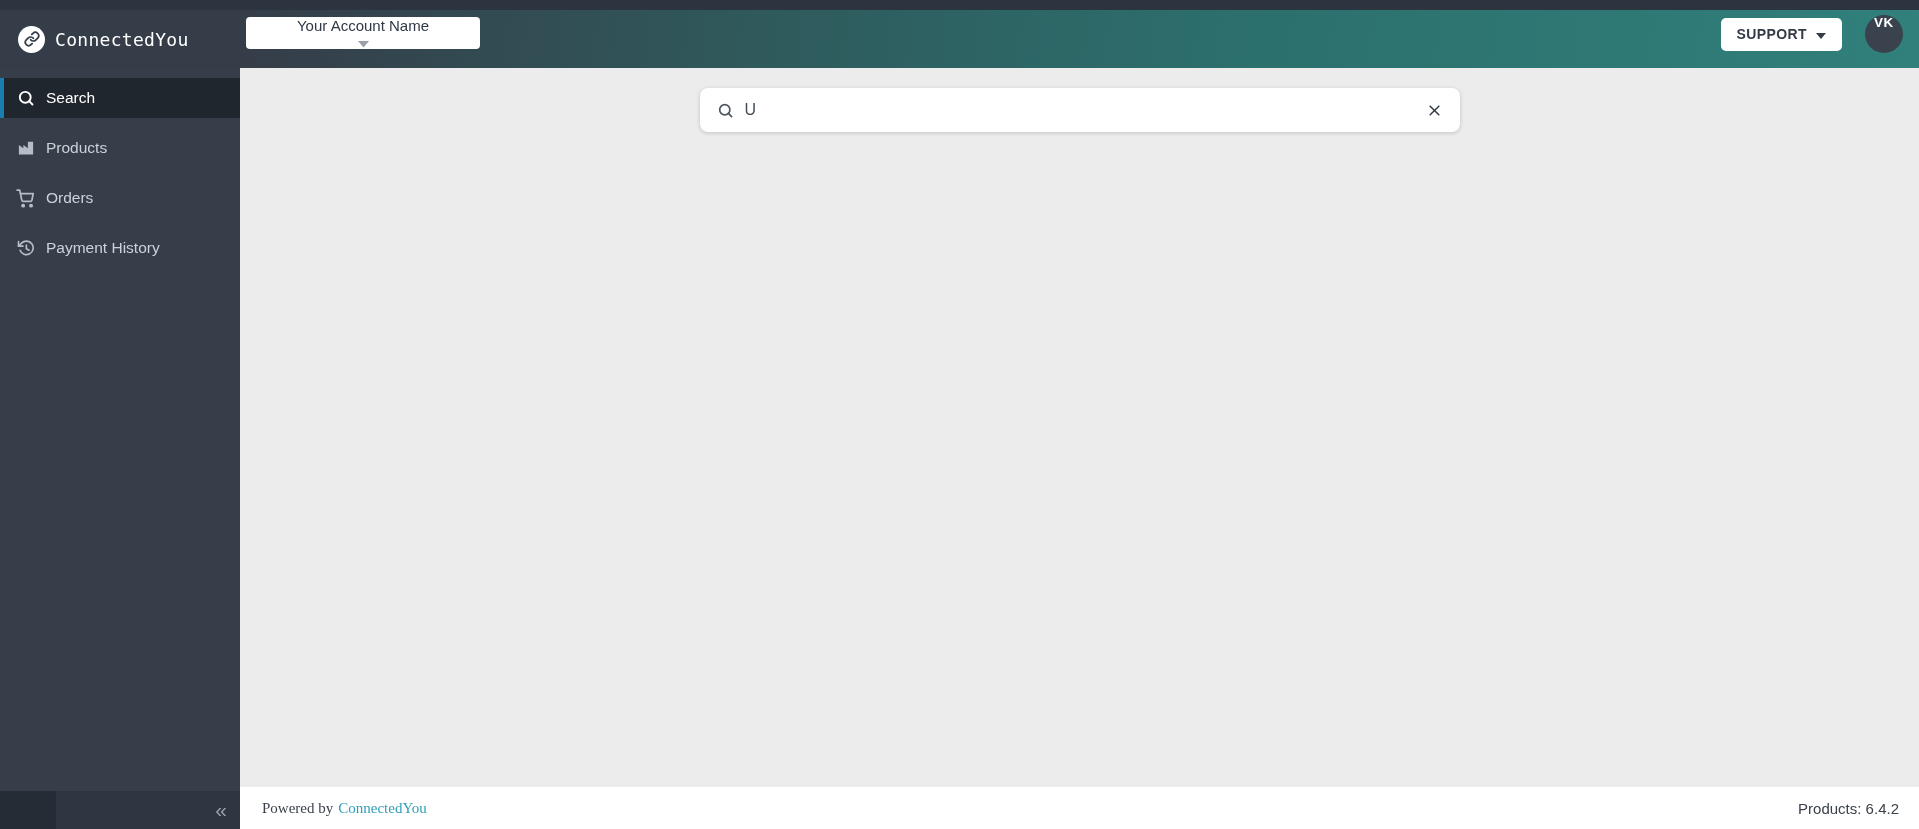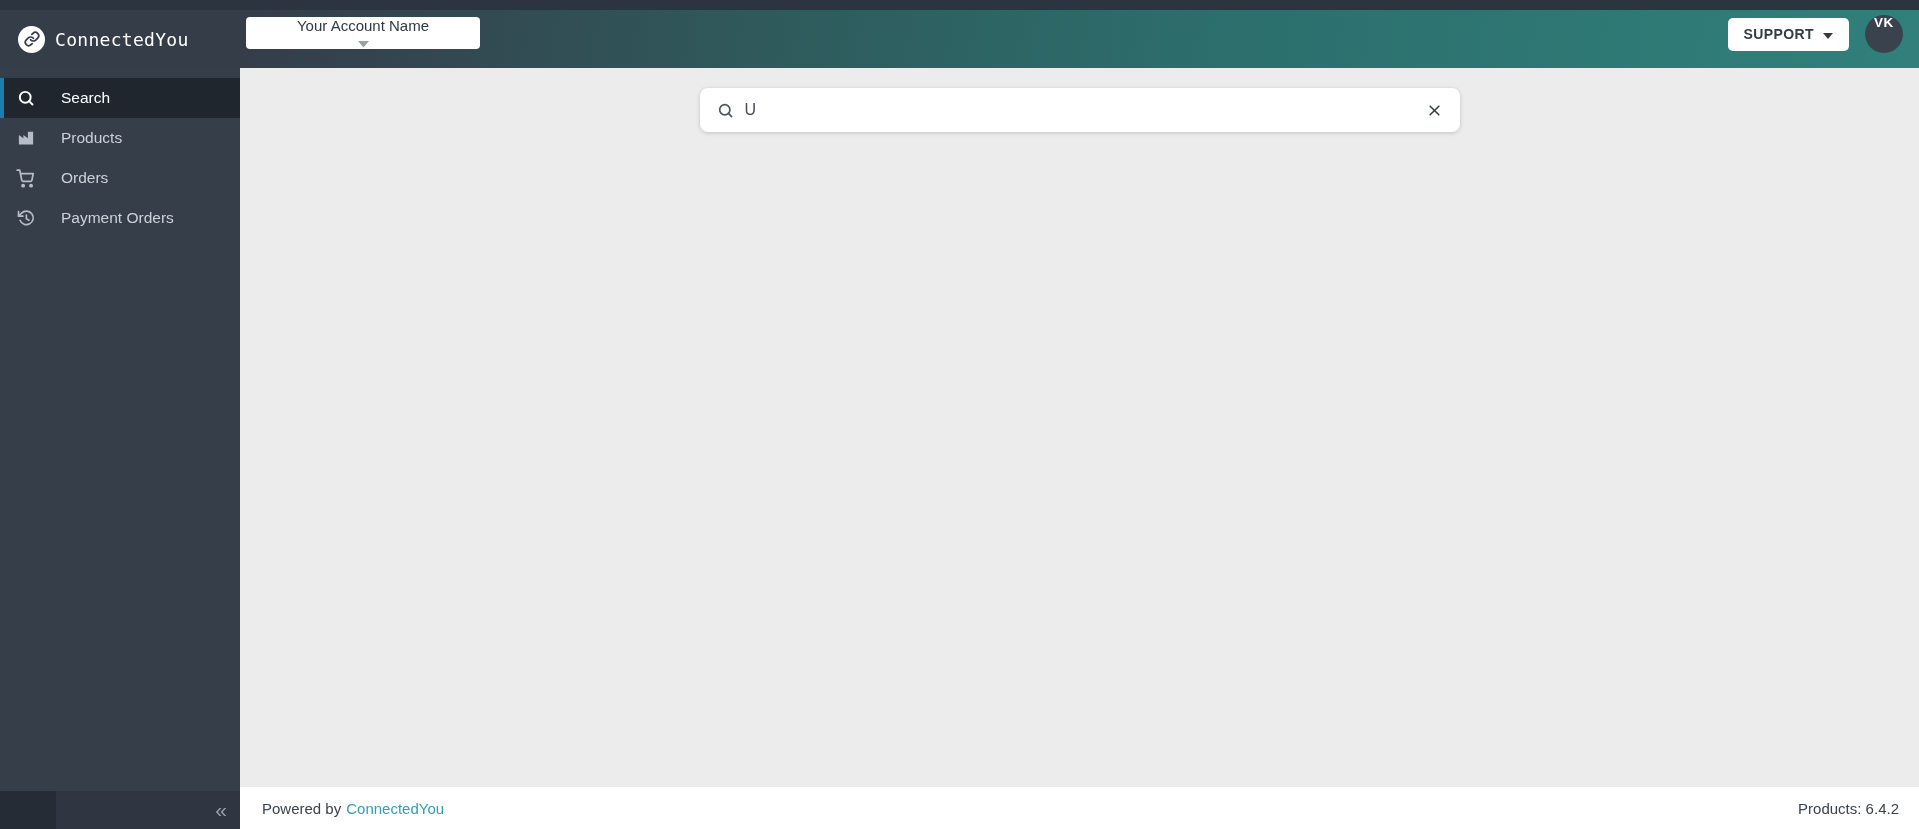--- a/index.html
+++ b/index.html
@@ -12,53 +12,53 @@
 
   
   .header { position:absolute; top:0; left:0; width:100%; height:68px; z-index:4;
     background:linear-gradient(97deg,#353d49 0%,#353d49 13%,#2f5a5c 40%,#2c6f6d 64%,#31807b 100%); }
   .logo { position:absolute; left:18px; top:10px; height:58px; display:flex; align-items:center; gap:10px; }
   .logo-circle { width:27px; height:27px; border-radius:50%; background:#ffffff; display:flex; align-items:center; justify-content:center; }
   .logo-text { color:#ffffff; font-family:"DejaVu Sans Mono", monospace; font-size:18px; letter-spacing:0.3px; }
   .account-select { position:absolute; left:246px; top:17px; width:234px; height:32px; background:#ffffff; border-radius:4px;
     display:flex; align-items:center; justify-content:space-between; padding:0 12px; cursor:pointer;flex-direction:column; }
   .account-select-text { font-size:15px; color:#2f3844; }
-  .header-right { position:absolute; right:16px; top:0; height:68px; display:flex; align-items:center; gap:16px; }
+  .header-right { position:absolute; right:16px; top:0; height:68px; display:flex; align-items:center; gap:23px; }
   .support-btn { height:33px; background:#ffffff; border:none; border-radius:5px; padding:0 16px;
     display:flex; align-items:center; gap:9px; font-family:"Liberation Sans", sans-serif;
     font-size:14px; font-weight:bold; letter-spacing:0.4px; color:#333b46; cursor:pointer; }
   .avatar { width:38px; height:38px; border-radius:50%; background:#3a424e; color:#ffffff;
     display:flex; align-items:flex-start; justify-content:center; font-size:13.5px; font-weight:bold; letter-spacing:0.5px; cursor:pointer; }
 
   
   .sidebar { position:absolute; left:0; top:68px; width:240px; bottom:0; background:#363e4a; z-index:5; }
   .menu { margin-top:10px; }
-  .menu-item { height:40px; display:flex; align-items:center; gap:26px; padding:0 14px 0 16px;
-    color:#ccd2d9; font-size:15.5px; cursor:pointer; }
+  .menu-item { height:40px; display:flex; align-items:center; gap:11px; padding:0 14px 0 16px;
+    color:#ccd2d9; font-size:15.5px; cursor:pointer;margin-top:10px; }
   .menu-item .mi-icon { display:flex; align-items:center; justify-content:center; width:19px; }
   .menu-item.active { background:#20262e; color:#ffffff; border-left:4px solid #1a7eae; padding-left:12px; }
   .mi-chevron { margin-left:auto; display:flex; align-items:center; }
   .sidebar-bottom { position:absolute; bottom:0; left:0; width:240px; height:38px; background:#2f3641; }
   .sidebar-bottom-dark { position:absolute; left:0; top:0; width:56px; height:38px; background:#262c36; }
   .collapse-btn { position:absolute; right:13px; top:50%; transform:translateY(-52%); color:#99a0aa; font-size:21px; cursor:pointer; line-height:1; }
 
   
   .content { position:absolute; left:240px; top:68px; right:0; bottom:42px; background:#ececec; overflow:hidden; }
   .search-card { width:760px; height:44px; margin:20px auto 0; background:#ffffff; border-radius:8px;
     box-shadow:0 1px 4px rgba(0,0,0,0.18); display:flex; align-items:center; padding:0 17px; }
   .search-input { flex:1; border:none; outline:none; background:transparent; margin-left:11px;
     font-family:"Liberation Sans", sans-serif; font-size:16px; color:#454d57; }
   .clear-btn { border:none; background:transparent; padding:2px; display:flex; align-items:center; cursor:pointer; }
   .search-hint { width:760px; margin:12px auto 0; font-size:15.5px; color:#3a414b; letter-spacing:-0.1px; }
 
   
   .footer { position:absolute; left:240px; right:0; bottom:0; height:42px; background:#ffffff;
     display:flex; align-items:center; justify-content:space-between; padding:0 20px 0 22px;
     font-size:15px; color:#3b424c; }
-  .footer-left { display:flex; align-items:center; gap:5px; }
+  .footer-left { display:flex; align-items:center; gap:5px;font-family:Liberation Serif, serif; }
   .brand-link { color:#2f9fb8; text-decoration:none; cursor:pointer; }
 </style>
 </head>
 <body>
 
 <div class="app">
 
   <div class="topstrip"></div>
 
   <div class="header">
@@ -130,21 +130,21 @@
       </div>
 
       <div class="menu-item">
         <span class="mi-icon">
           <svg width="18" height="18" viewBox="0 0 24 24" fill="none" stroke="#b6bdc6" stroke-width="2.2" stroke-linecap="round" stroke-linejoin="round">
             <polyline points="2 3.5 2 9.5 8 9.5"></polyline>
             <path d="M4.1 15a9 9 0 1 0 2-9.4L2 9.5"></path>
             <polyline points="12.5 8 12.5 13 16 15"></polyline>
           </svg>
         </span>
-        <span>Payment Orders</span>
+        <span>Payment History</span>
       </div>
 
 
     </div>
 
     <div class="sidebar-bottom">
       <div class="sidebar-bottom-dark"></div>
       <span class="collapse-btn">«</span>
     </div>
   </div>

